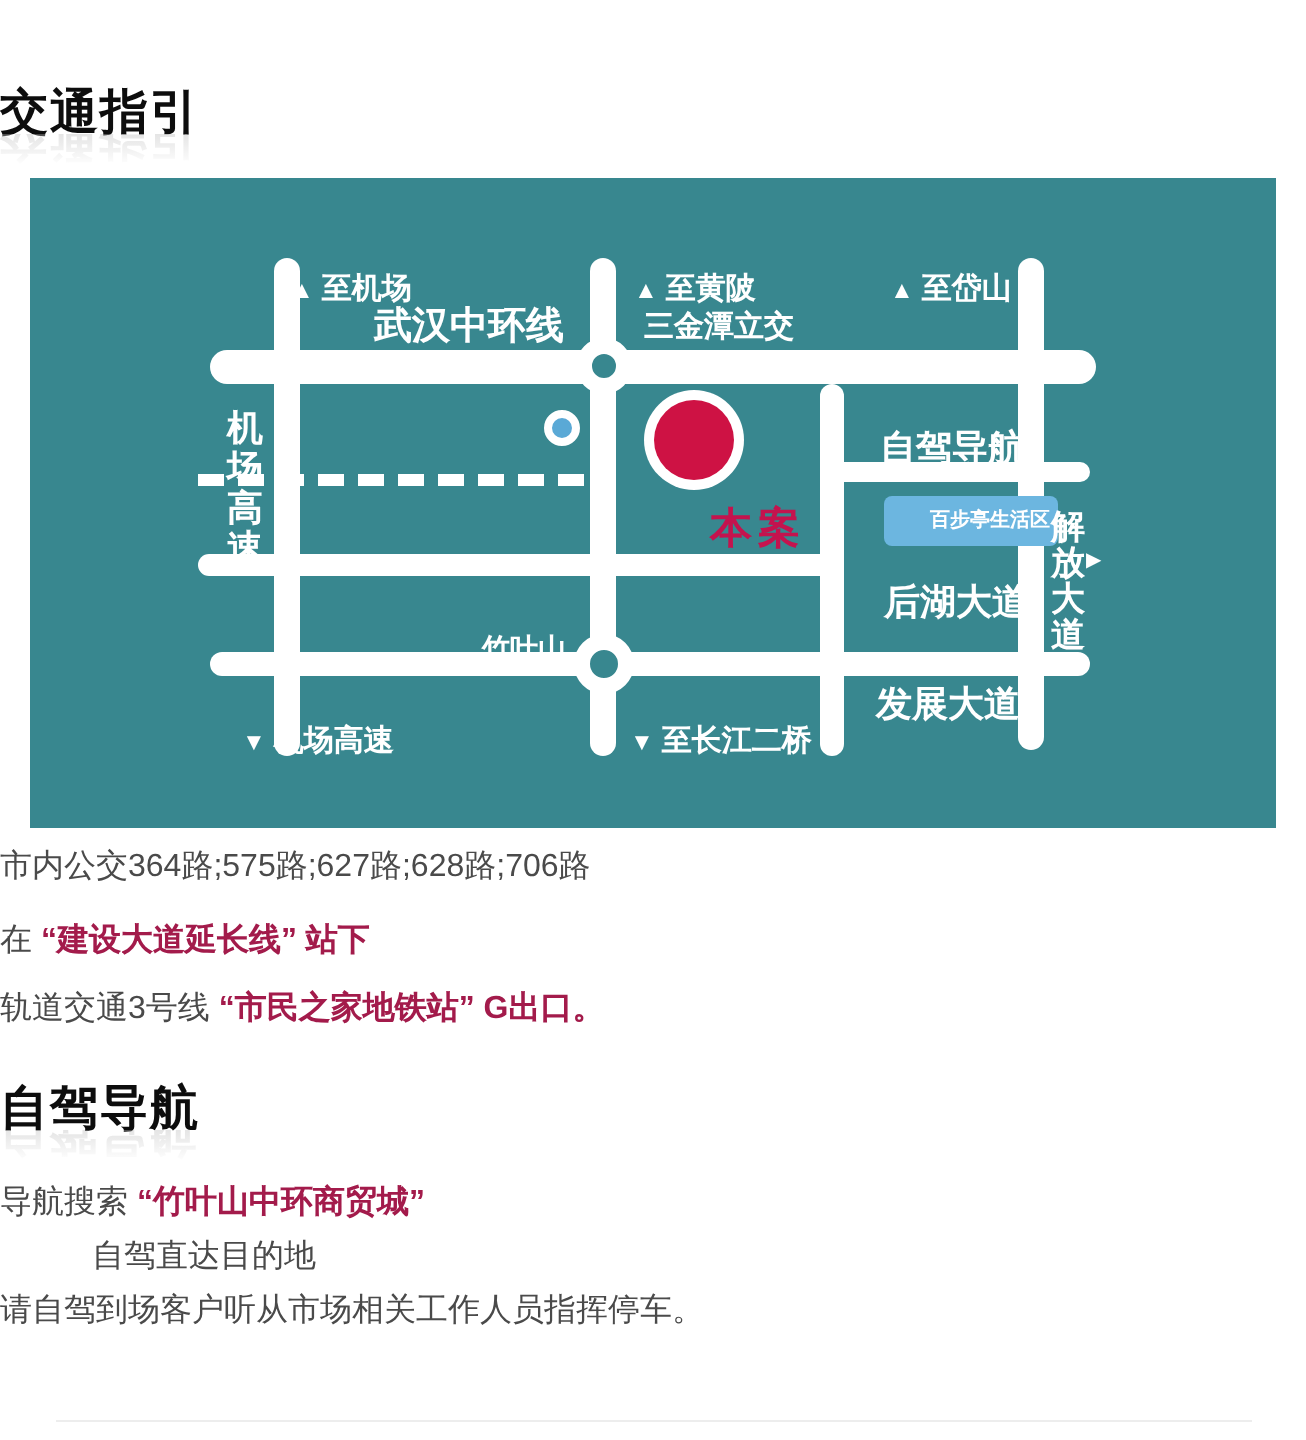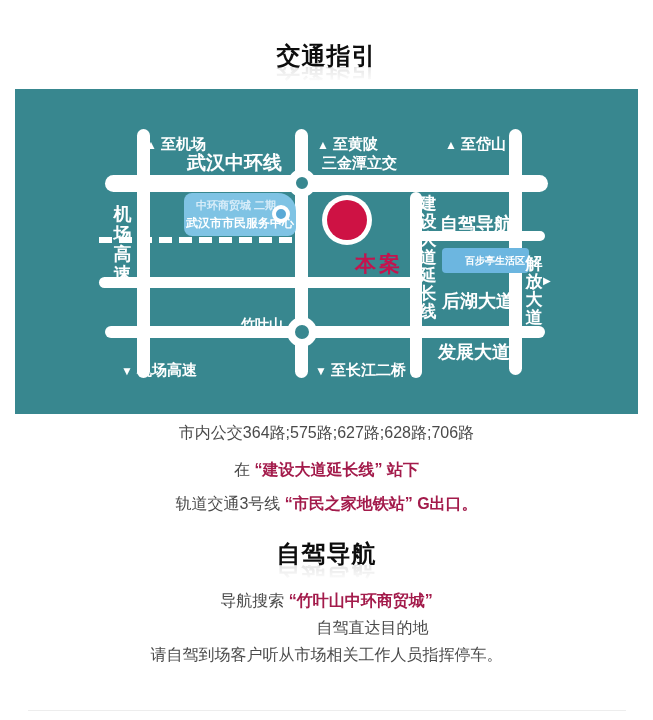--- a/index.html
+++ b/index.html
@@ -1,19 +1,19 @@
 <!DOCTYPE html>
 <html><head>
 <meta charset="utf-8">
 <style>
   html,body{margin:0;padding:0;background:#fff;}
   body{font-family:"Liberation Sans","DejaVu Sans",sans-serif;}
   .page{position:relative;width:653px;height:720px;background:#fff;overflow:hidden;}
   .abs{position:absolute;}
-  .ctr{left:0;width:653px;text-align:center;}
+  .ctr{left:0;width:653px;}
   .h1{font-size:24px;font-weight:bold;color:#0d0d0d;letter-spacing:1px;}
   .reflect{transform:scaleY(-1);color:#2a2a2a;opacity:.16;height:16px;line-height:30px;overflow:hidden;}
   .reflect-fade{background:linear-gradient(to bottom,rgba(255,255,255,.25),rgba(255,255,255,1));height:16px;}
   .body-line{font-size:16px;color:#4a4a4a;}
   .hl{color:#a31b4b;font-weight:bold;}
   
   .map{left:15px;top:89px;width:623px;height:325px;background:#38878f;}
   .road{position:absolute;background:#fff;}
   .rd-dash{position:absolute;height:6px;background:repeating-linear-gradient(90deg,#fff 0 13px,rgba(0,0,0,0) 13px 20px);}
   .ring{position:absolute;border-radius:50%;background:#38878f;border:8px solid #fff;box-sizing:border-box;}
@@ -42,44 +42,39 @@
     <div class="road" style="left:494px;top:40px;width:13px;height:246px;border-radius:7px;"></div>
     <div class="road" style="left:90px;top:86px;width:443px;height:17px;border-radius:9px;"></div>
     <div class="rd-dash" style="left:84px;top:148px;width:199px;"></div>
     <div class="road" style="left:395px;top:142px;width:135px;height:10px;border-radius:5px;"></div>
     <div class="road" style="left:84px;top:188px;width:317px;height:11px;border-radius:6px;"></div>
     <div class="road" style="left:90px;top:237px;width:440px;height:12px;border-radius:6px;"></div>
 
     <div class="ring" style="left:273px;top:80px;width:28px;height:28px;"></div>
     <div class="ring" style="left:272px;top:228px;width:30px;height:30px;"></div>
 
-    <div class="bluebox" style="left:169px;top:104px;width:112px;height:43px;border-top-right-radius:18px;">
-      <div style="position:absolute;left:0;right:8px;top:5px;text-align:center;font-size:11px;font-weight:bold;color:#d8edf9;white-space:nowrap;">中环商贸城 二期</div>
-      <div style="position:absolute;left:0;right:0;bottom:4px;text-align:center;font-size:12px;font-weight:bold;color:#ffffff;white-space:nowrap;">武汉市市民服务中心</div>
-    </div>
     <div style="position:absolute;left:257px;top:116px;width:18px;height:18px;border-radius:50%;border:4px solid #fff;box-sizing:border-box;background:#5aa9d6;"></div>
     <div class="bluebox" style="left:427px;top:159px;width:68px;height:25px;border-radius:4px;background:#6cb6e0;padding-left:19px;">
       <div style="width:100%;line-height:25px;text-align:center;font-size:10px;font-weight:bold;color:#fff;white-space:nowrap;">百步亭生活区</div>
     </div>
 
     <div class="redring" style="left:307px;top:106px;">
       <div class="reddot"></div>
     </div>
     <div class="lbl" style="left:340px;top:161px;font-size:21px;color:#c4134e;letter-spacing:3px;">本案</div>
 
     <div class="mrow" style="left:130px;top:46px;"><span class="tri">▲</span><span>至机场</span></div>
     <div class="mrow" style="left:302px;top:46px;"><span class="tri">▲</span><span>至黄陂</span></div>
     <div class="mrow" style="left:430px;top:46px;"><span class="tri">▲</span><span>至岱山</span></div>
     <div class="mrow" style="left:106px;top:272px;"><span class="tri">▼</span><span>机场高速</span></div>
     <div class="mrow" style="left:300px;top:272px;"><span class="tri">▼</span><span>至长江二桥</span></div>
 
     <div class="lbl" style="left:172px;top:61px;font-size:19px;">武汉中环线</div>
     <div class="lbl" style="left:307px;top:65px;font-size:15px;">三金潭立交</div>
     <div class="vlbl" style="left:98px;top:115px;width:19px;font-size:18px;line-height:20px;">机场高速</div>
-    <div class="vlbl" style="left:404px;top:106px;width:18px;font-size:17px;line-height:18px;">建设大道延长线</div>
     <div class="lbl" style="left:425px;top:123px;font-size:18px;">自驾导航</div>
     <div class="vlbl" style="left:510px;top:166px;width:18px;font-size:17px;line-height:18px;">解放大道</div>
     <div class="lbl" style="left:528px;top:186px;font-size:10px;">▶</div>
     <div class="lbl" style="left:427px;top:200px;font-size:18px;">后湖大道</div>
     <div class="lbl" style="left:226px;top:227px;font-size:14px;">竹叶山</div>
     <div class="lbl" style="left:423px;top:251px;font-size:18px;">发展大道</div>
   </div>
 
   <div class="abs ctr body-line" style="top:423px;">市内公交364路;575路;627路;628路;706路</div>
   <div class="abs ctr body-line" style="top:460px;"><span>在 </span><span class="hl">“建设大道延长线” 站下</span></div>

